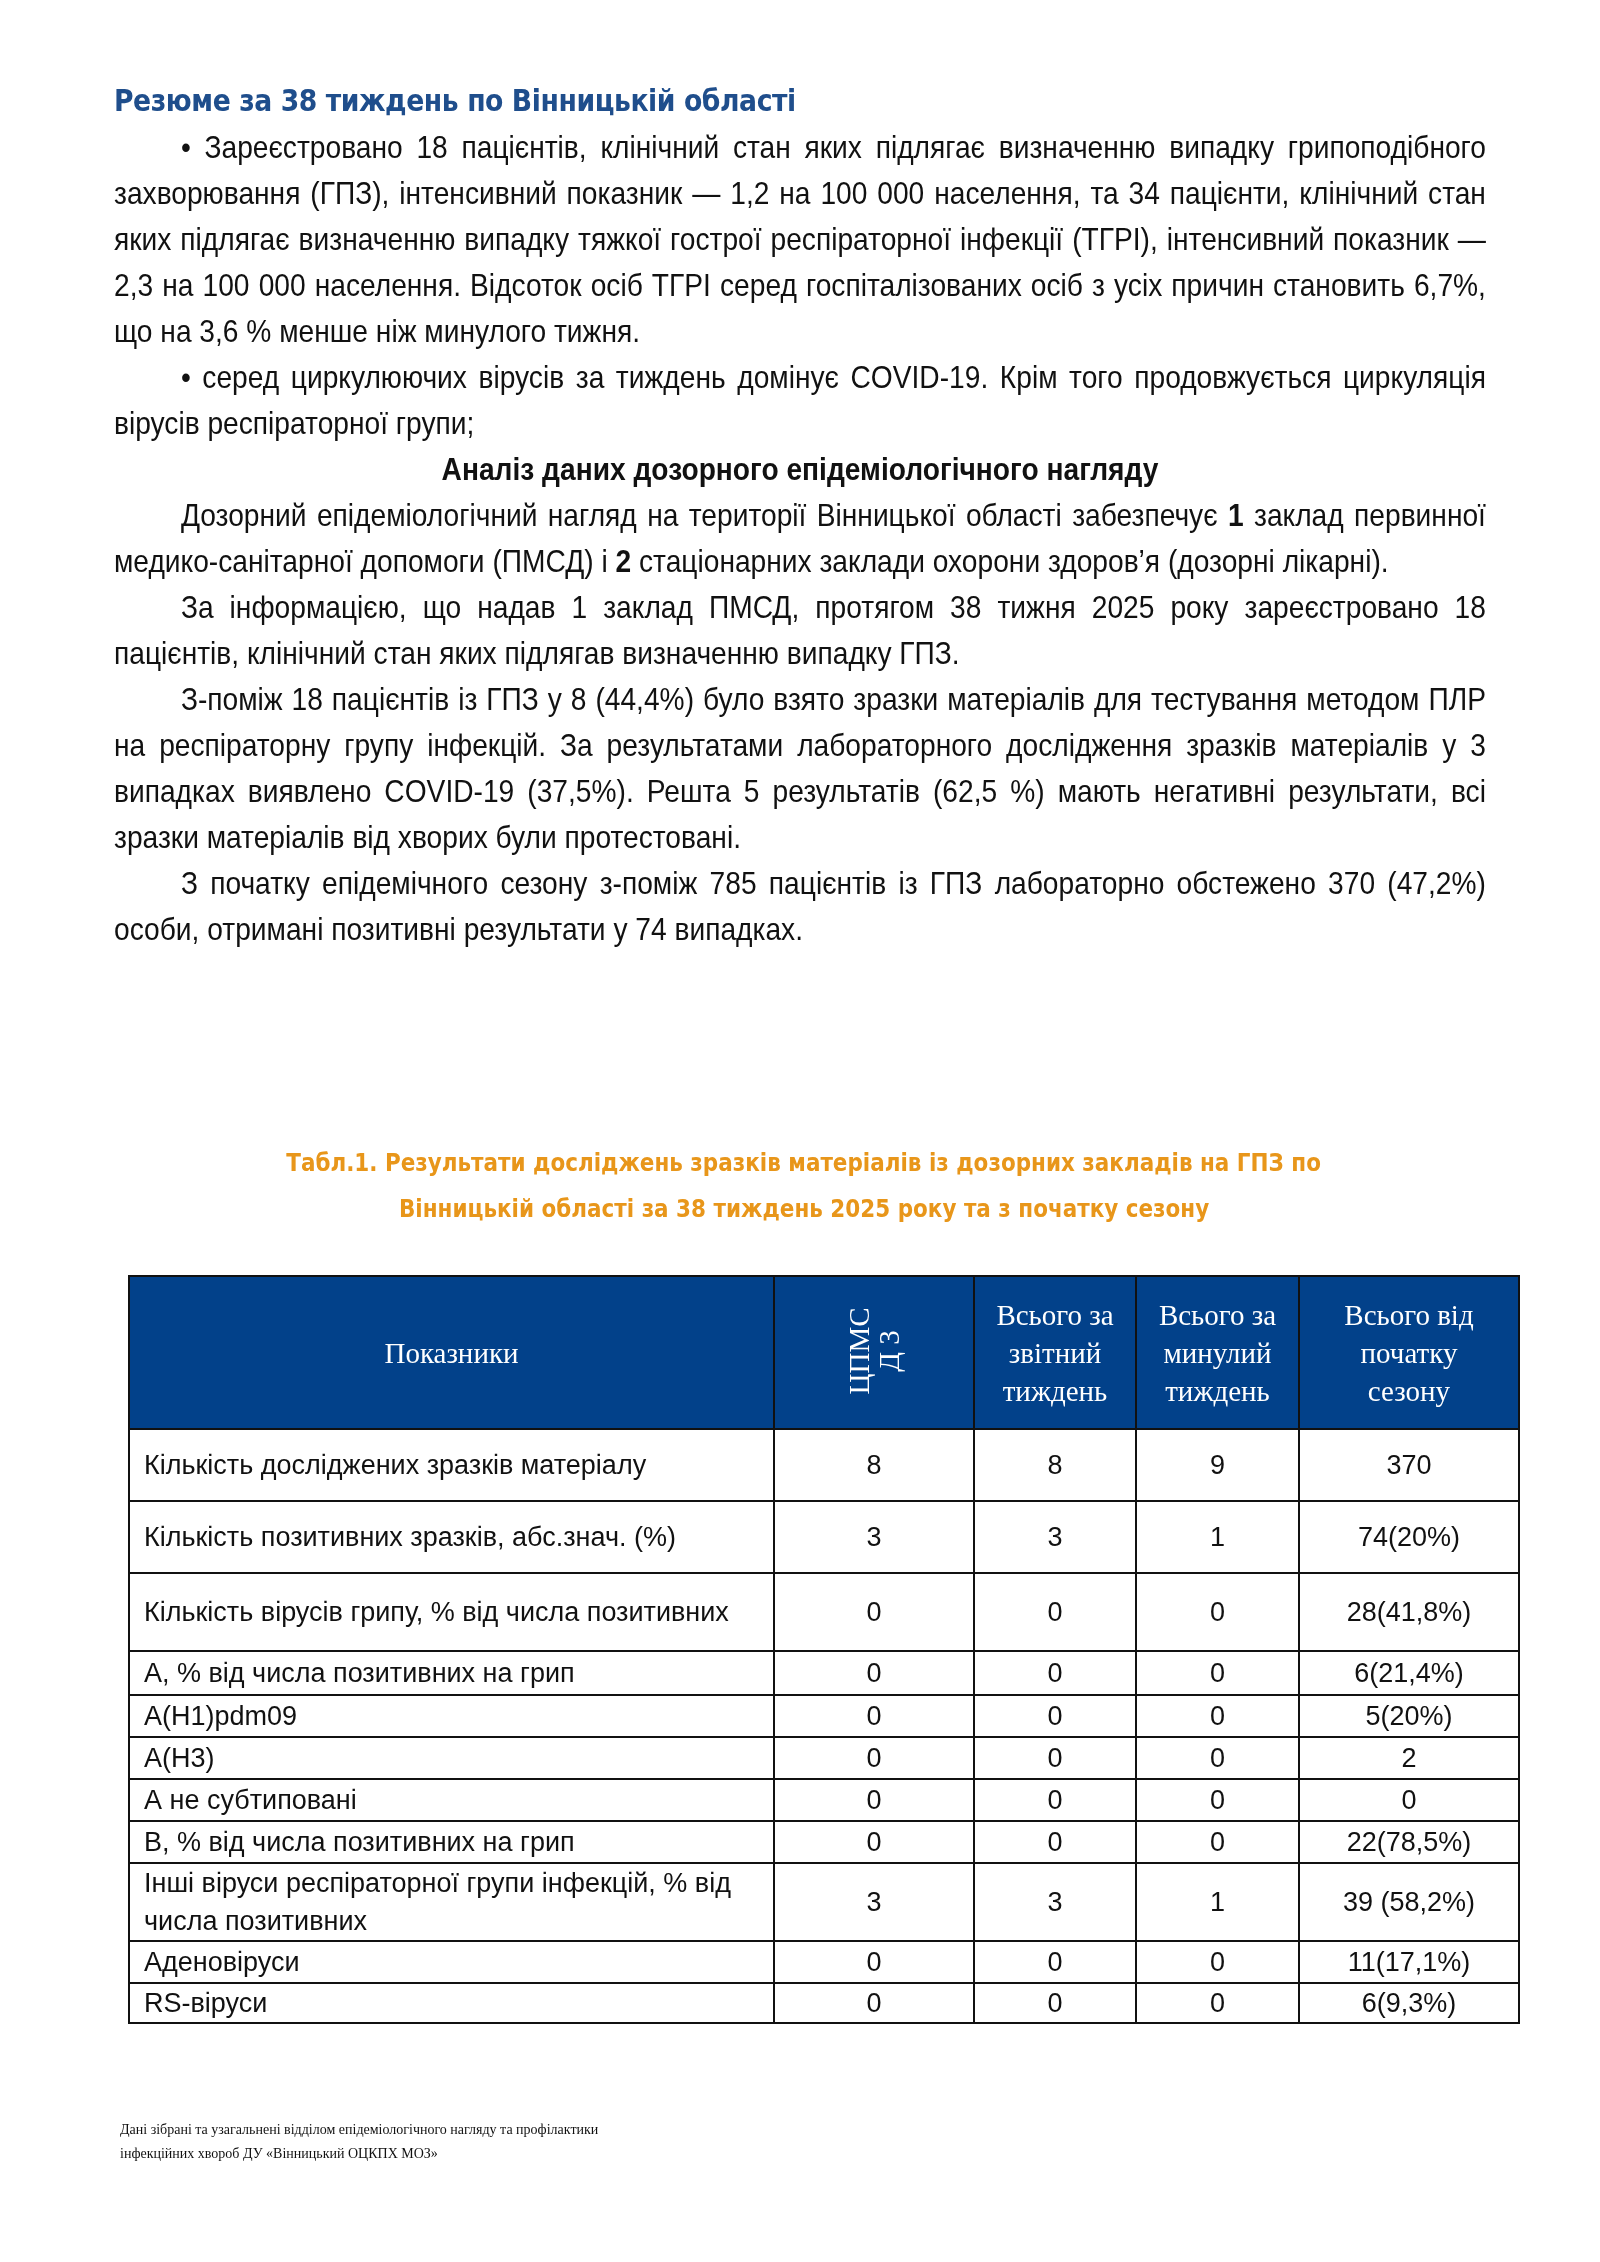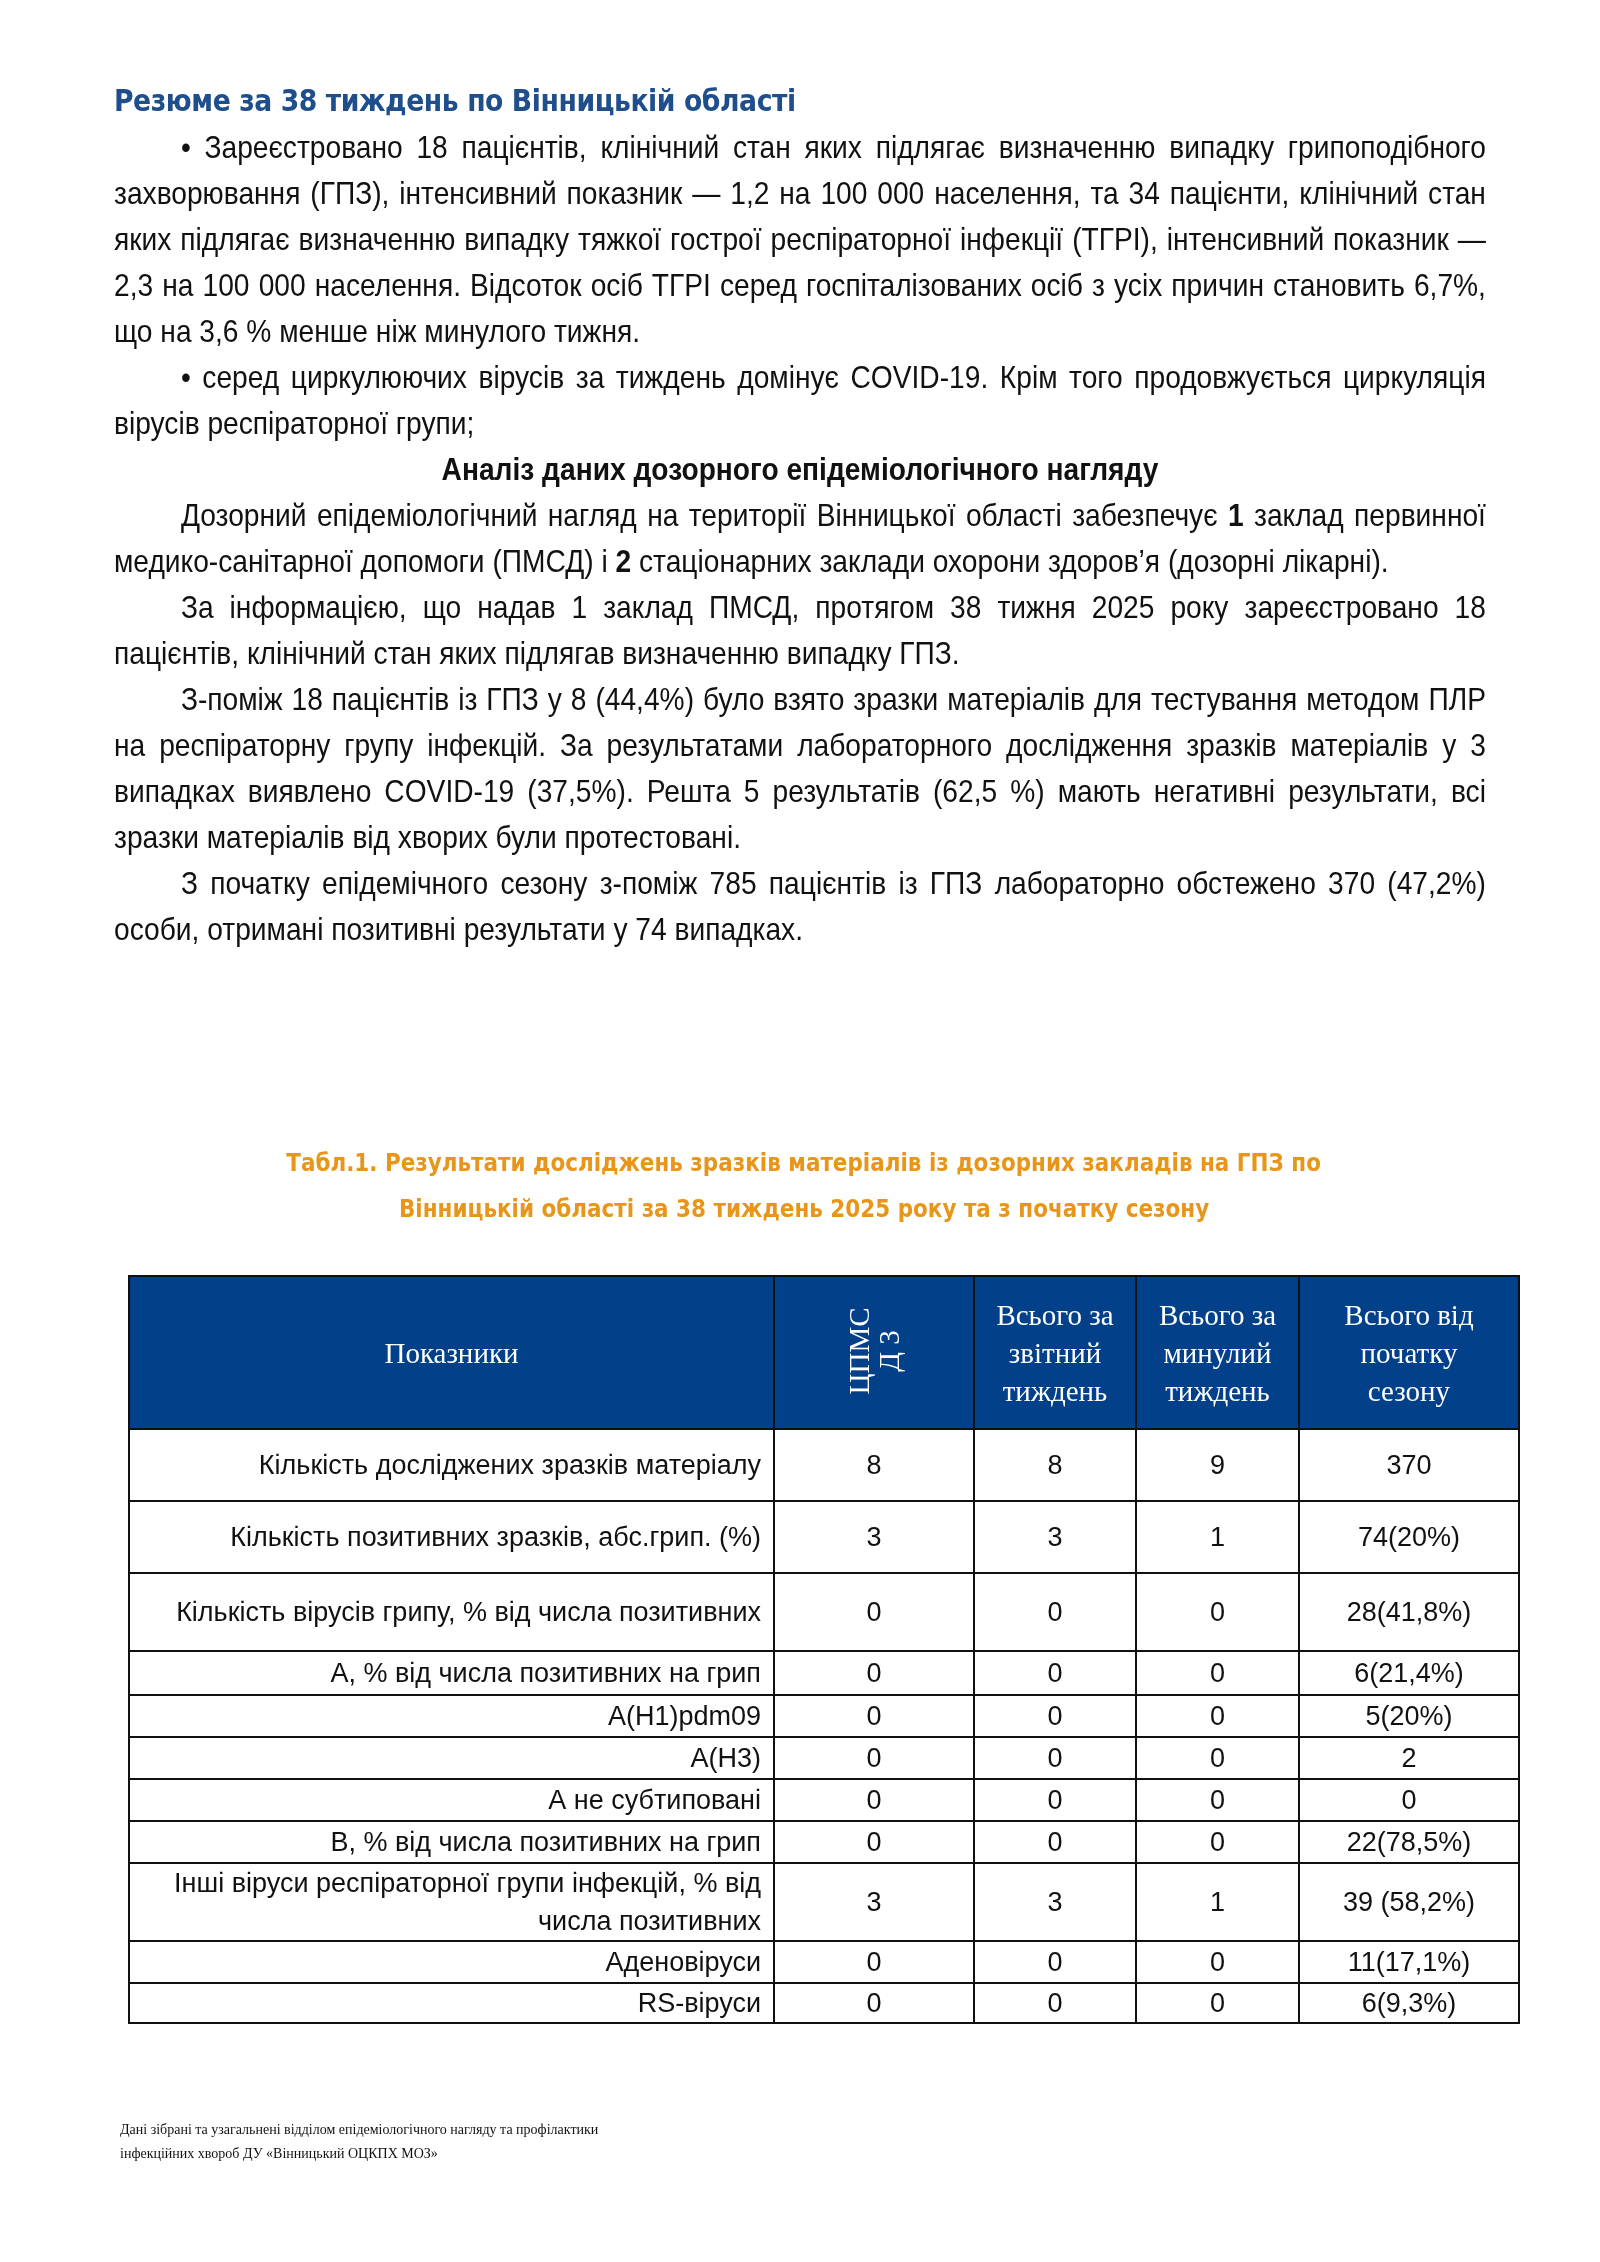--- a/index.html
+++ b/index.html
@@ -40,21 +40,21 @@
     table.data th {
       background: #02418a; color: #ffffff; font-weight: normal;
       font-family: "Liberation Serif", "DejaVu Serif", serif; font-size: 29px; line-height: 38px;
       height: 153px; text-align: center; vertical-align: middle; padding: 0 6px;
     }
     th .rot { display: inline-block; transform: rotate(-90deg); white-space: nowrap; line-height: 30px; font-size: 29px; }
     table.data td {
       font-family: "Liberation Sans", sans-serif; font-size: 27px; line-height: 38px;
       vertical-align: middle; text-align: center; padding: 0 12px;
     }
-    table.data td.label { text-align: right; padding-left: 8px; }
+    table.data td.label { text-align: left; padding-left: 14px; }
 
     .footnote {
       position: absolute; left: 120px; top: 2118px; width: 900px;
       font-family: "Liberation Serif", serif; font-size: 14px; line-height: 24px; color: #111;
     }
   </style>
 </head>
 <body>
 
 <div class="page">
@@ -95,21 +95,21 @@
     </thead>
     <tbody>
       <tr style="height:72px">
         <td class="label">Кількість досліджених зразків матеріалу</td>
         <td>8</td>
         <td>8</td>
         <td>9</td>
         <td>370</td>
       </tr>
       <tr style="height:72px">
-        <td class="label">Кількість позитивних зразків, абс.грип. (%)</td>
+        <td class="label">Кількість позитивних зразків, абс.знач. (%)</td>
         <td>3</td>
         <td>3</td>
         <td>1</td>
         <td>74(20%)</td>
       </tr>
       <tr style="height:78px">
         <td class="label">Кількість вірусів грипу, % від числа позитивних</td>
         <td>0</td>
         <td>0</td>
         <td>0</td>

